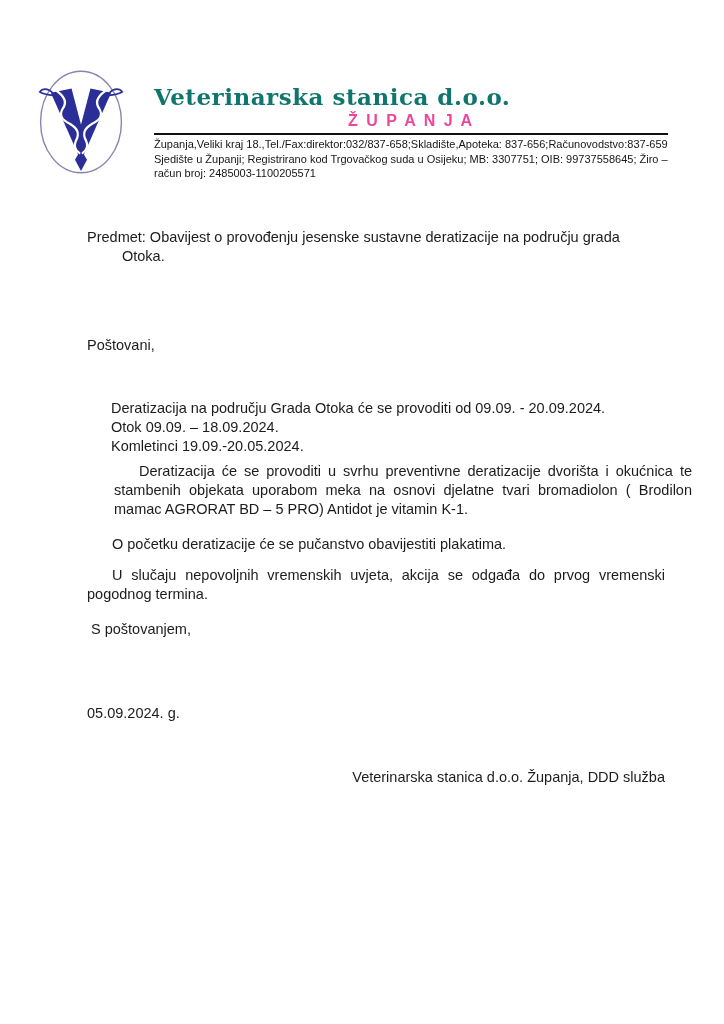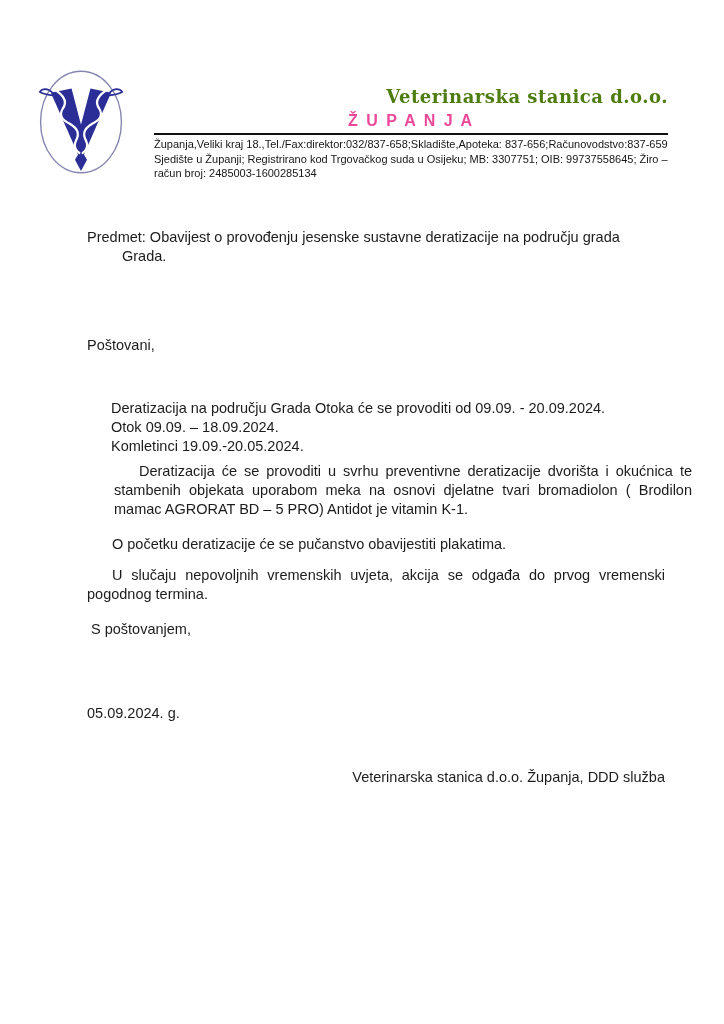--- a/index.html
+++ b/index.html
@@ -16,24 +16,24 @@
     overflow: hidden;
   }
   
   .letterhead { position: absolute; top: 66px; left: 38px; display: flex; }
   .logo { width: 86px; height: 112px; flex: 0 0 86px; }
   .logo svg { width: 100%; height: 100%; display: block; }
   .head-text { margin-left: 30px; width: 514px; padding-top: 18px; }
   .company {
     font-family: "DejaVu Serif", serif;
     font-weight: bold;
-    font-size: 18px;
+    font-size: 23px;
     line-height: 26px;
-    text-align: right;
-    color: #4d7c0f;
+    text-align: left;
+    color: #0f766e;
     letter-spacing: 0.5px;
   }
   .city {
     font-weight: bold;
     font-size: 16px;
     line-height: 21px;
     text-align: center;
     letter-spacing: 2px;
     color: #ec4899;
   }
@@ -80,28 +80,28 @@
         <path d="M17,28 C11,22 5,23 2,27 C6,30 12,30 17,31" stroke="#2b2e96" stroke-width="2" fill="none" stroke-linecap="round"></path>
         <path d="M83,28 C89,22 95,23 98,27 C94,30 88,30 83,31" stroke="#2b2e96" stroke-width="2" fill="none" stroke-linecap="round"></path>
       </svg>
     </div>
     <div class="head-text">
       <div class="company">Veterinarska stanica d.o.o.</div>
       <div class="city">Ž U P A N J A</div>
       <div class="head-rule"></div>
       <div class="address">
         <span>Županja,Veliki kraj 18.,Tel./Fax:direktor:032/837-658;Skladište,Apoteka: 837-656;Računovodstvo:837-659</span>
-        <span>Sjedište u Županji; Registrirano kod Trgovačkog suda u Osijeku; MB: 3307751; OIB: 99737558645; Žiro – račun broj: 2485003-1600285134</span>
+        <span>Sjedište u Županji; Registrirano kod Trgovačkog suda u Osijeku; MB: 3307751; OIB: 99737558645; Žiro – račun broj: 2485003-1100205571</span>
       </div>
     </div>
   </div>
 
   <div class="blk subject">
     <div>Predmet: Obavijest o provođenju jesenske sustavne deratizacije na području grada</div>
-    <div class="cont">Grada.</div>
+    <div class="cont">Otoka.</div>
   </div>
 
   <div class="blk salutation">Poštovani,</div>
 
   <div class="blk schedule">
     <div>Deratizacija na području Grada Otoka će se provoditi od 09.09. - 20.09.2024.</div>
     <div>Otok 09.09. – 18.09.2024.</div>
     <div>Komletinci 19.09.-20.05.2024.</div>
   </div>
 

